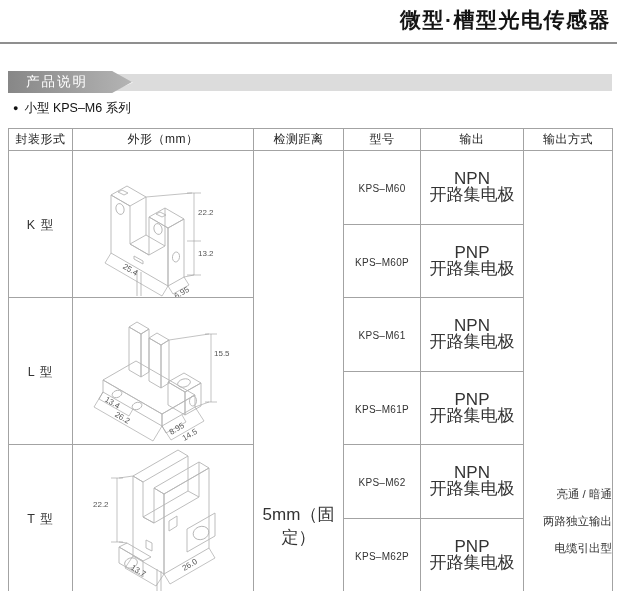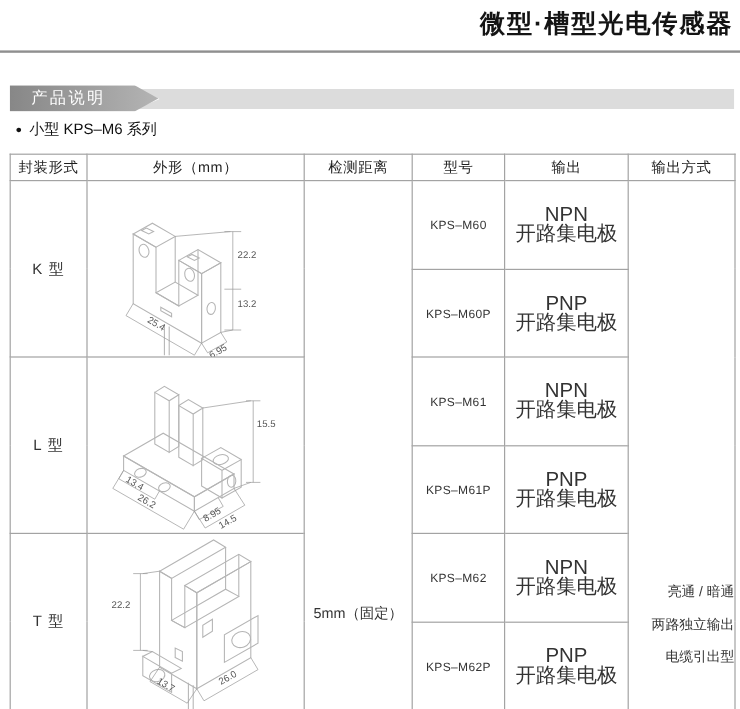--- a/index.html
+++ b/index.html
@@ -40,21 +40,21 @@
   .spec thead th{font-size:12px;color:#1e1e1e;letter-spacing:0.5px;}
   .spec tbody tr{height:73px;}
   .pkg{font-size:12.5px;letter-spacing:1px;color:#333;text-align:center;}
   .model{font-size:10px;letter-spacing:0.3px;color:#333;}
   .out-line{font-size:17px;line-height:16px;color:#333;display:block;}
   td.drawing{vertical-align:top;border-radius:27px;}
   td.drawing svg{display:block;}
   td.detect,td.mode{position:relative;}
   .detect-text{
     position:absolute;top:352px;left:0;right:0;text-align:center;
-    font-size:12px;color:#333;
+    font-size:17px;color:#333;
   }
   .mode-text{
     position:absolute;top:330px;left:0;right:0;text-align:right;
     font-size:11.5px;line-height:27px;color:#333;
   }
   .wire{stroke:#b5b5b5;stroke-width:0.9;fill:none;}
   .dim{stroke:#9a9a9a;stroke-width:0.6;fill:none;}
   .dimtxt{font-size:8px;fill:#555;font-family:"Liberation Sans","DejaVu Sans",sans-serif;}
 </style>
 </head>

